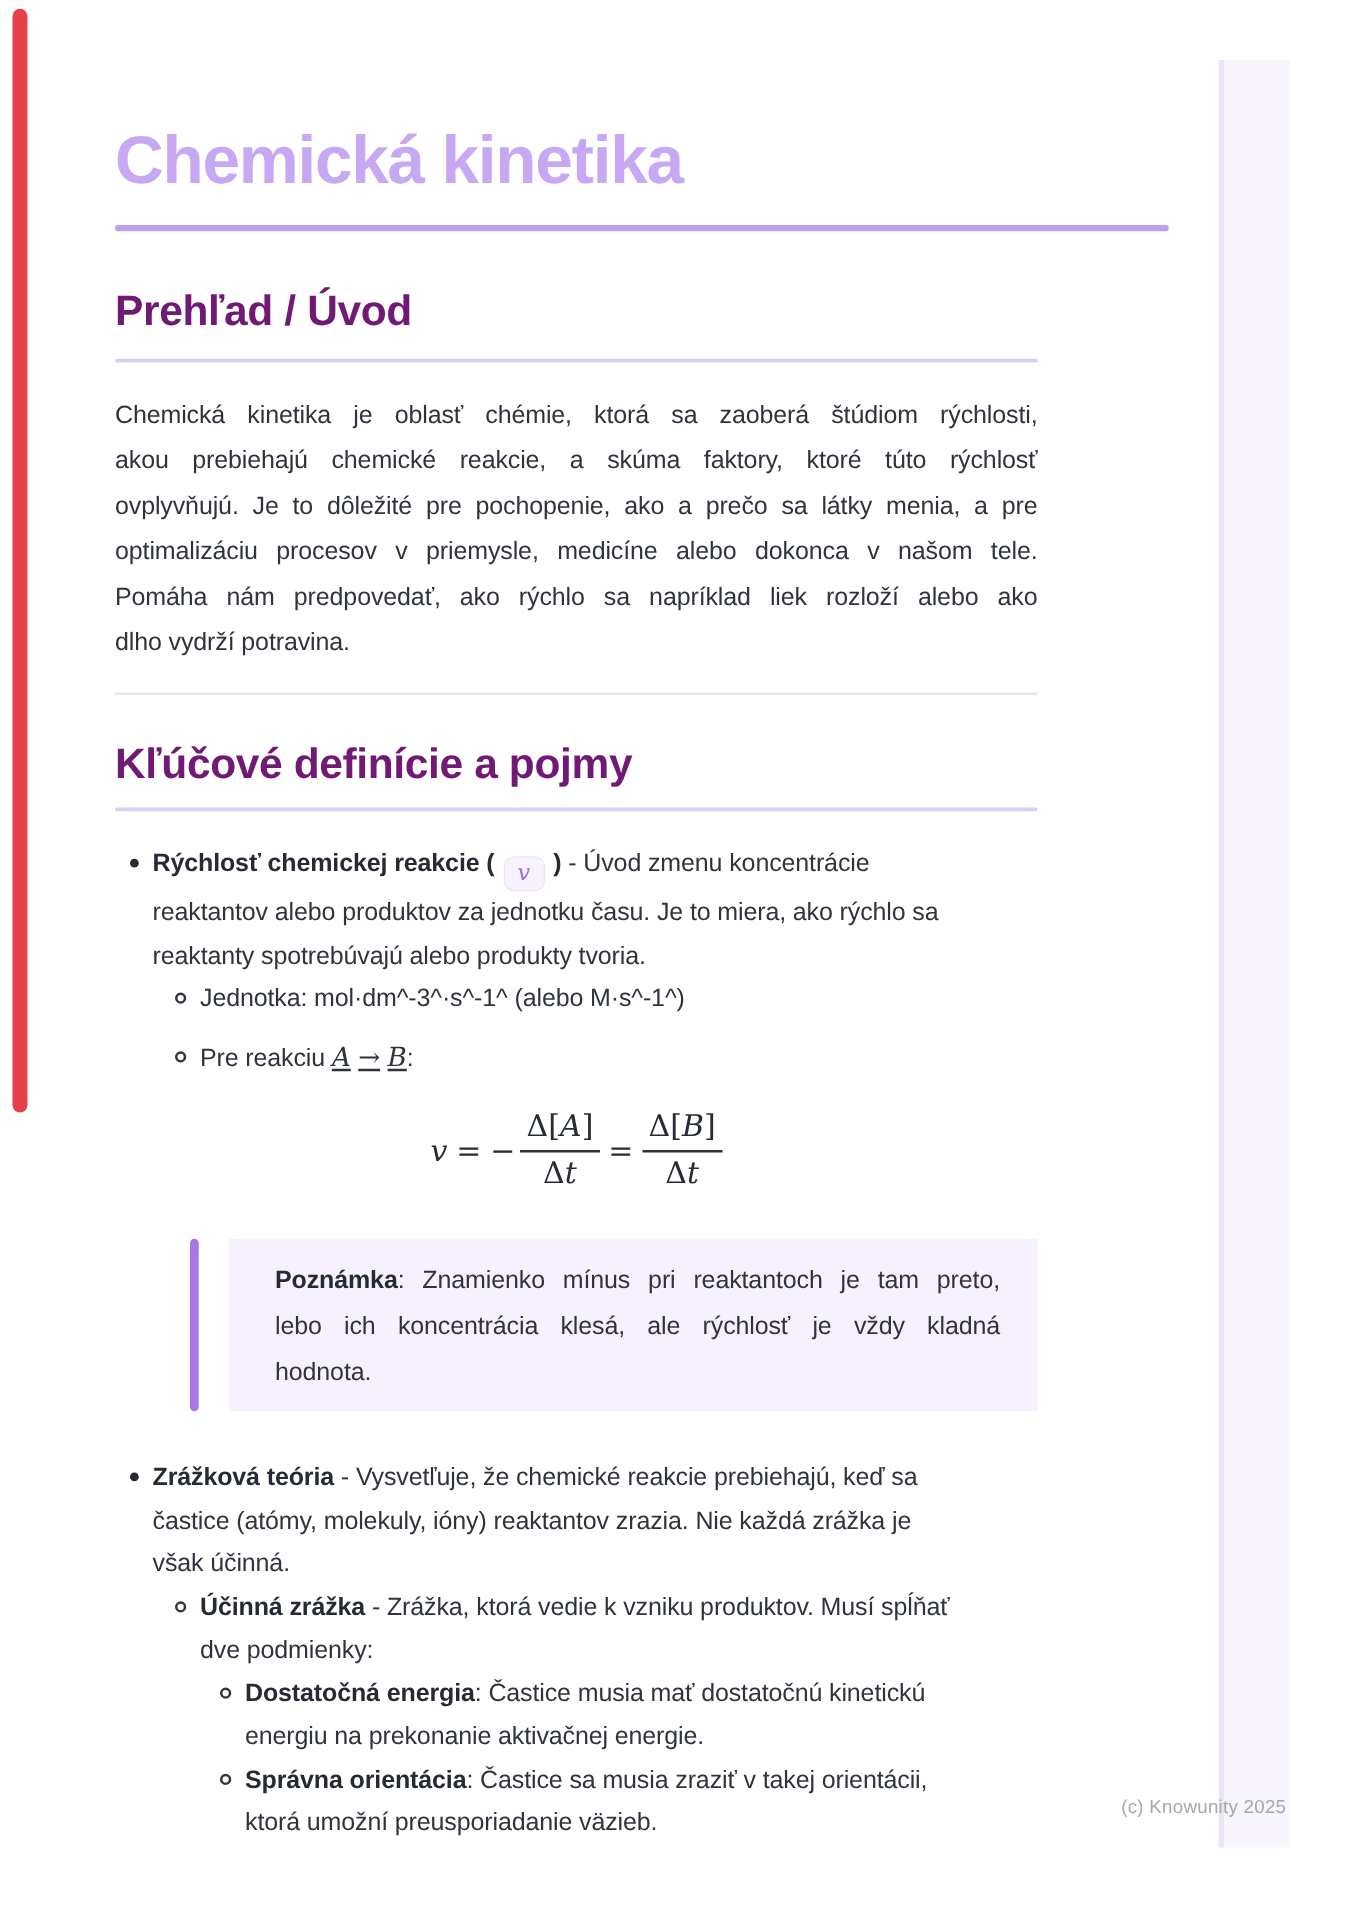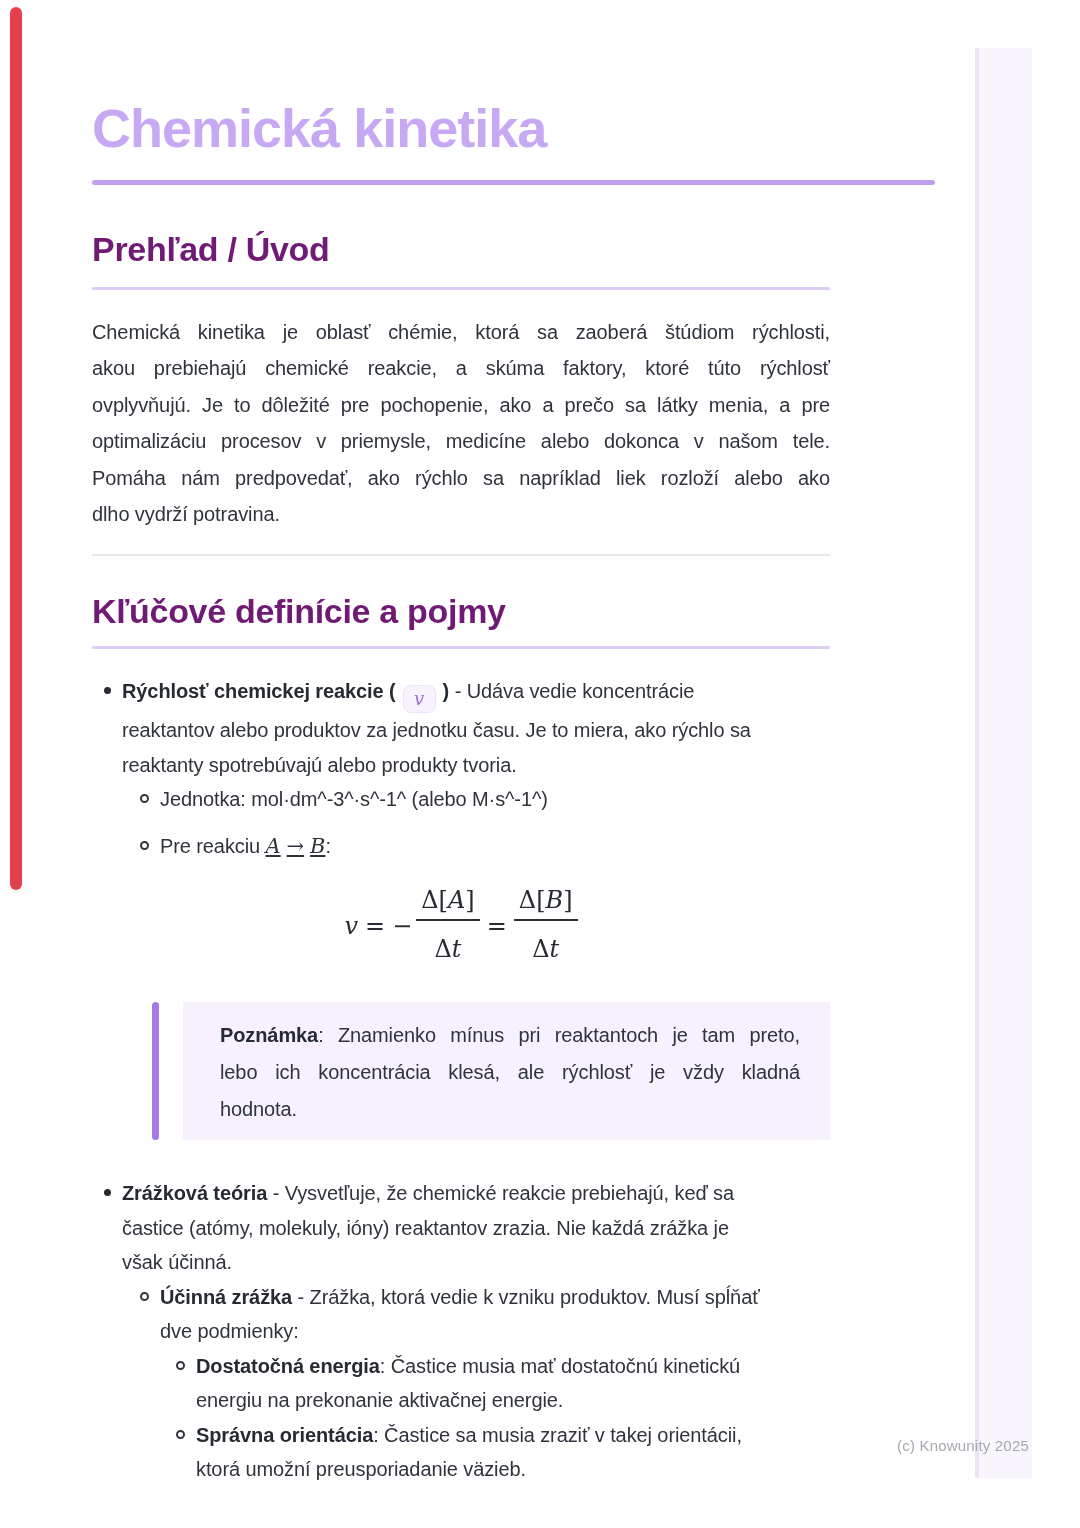--- a/index.html
+++ b/index.html
@@ -105,21 +105,21 @@
   .formula {
     margin-top: 24px;
     display: flex; align-items: center; justify-content: center;
     font-family: "DejaVu Serif", "Liberation Serif", serif;
     font-size: 24px; color: #272b33;
     gap: 7px;
   }
   .formula .minus { margin-right: -3px; }
   .frac { display: inline-flex; flex-direction: column; align-items: center; line-height: 1.15; }
   .frac .num { padding: 0 5px 4px; border-bottom: 2px solid #2b2f37; }
-  .frac .den { padding-top: 15px; }
+  .frac .den { padding-top: 3px; }
 
   .note { margin-top: 38px; margin-left: 60px; display: flex; gap: 24px; }
   .note-bar {
     width: 7px; border-radius: 4px;
     background: #a678e8; flex: 0 0 7px;
   }
   .note-body {
     flex: 1; background: #f6f1fc;
     padding: 15px 30px 12px 37px;
     font-size: 20px; line-height: 37.2px; letter-spacing: -0.1px;
@@ -148,21 +148,21 @@
   <div class="divider"></div>
 
   <h2 class="h2 h2b">Kľúčové definície a pojmy</h2>
   <div class="h2-rule r2"></div>
 
   <div class="list">
     <div class="li l1">
       <span class="dot"></span>
       <div><b>Rýchlosť chemickej reakcie (</b><span class="chip">
             <span class="chip-v">v</span>
-          </span><b>)</b><span> - Udáva vedie koncentrácie</span></div>
+          </span><b>)</b><span> - Úvod zmenu koncentrácie</span></div>
       <div>reaktantov alebo produktov za jednotku času. Je to miera, ako rýchlo sa</div>
       <div>reaktanty spotrebúvajú alebo produkty tvoria.</div>
     </div>
 
     <div class="li l2">
       <span class="ring"></span>
       <div>Jednotka: mol·dm^-3^·s^-1^ (alebo M·s^-1^)</div>
     </div>
 
     <div class="li l2 mt12">

